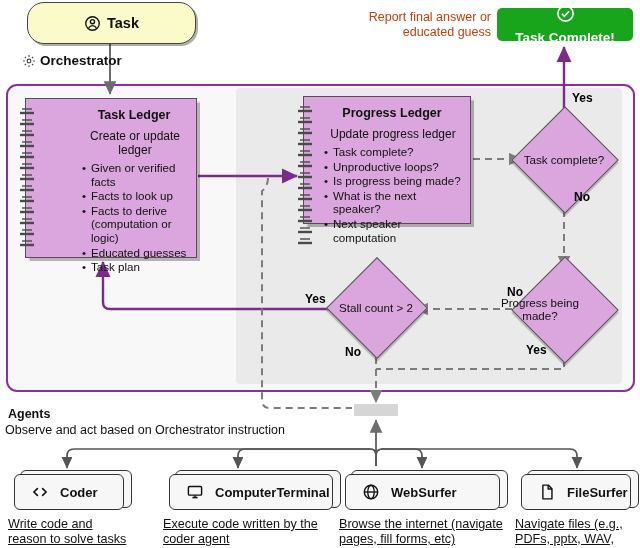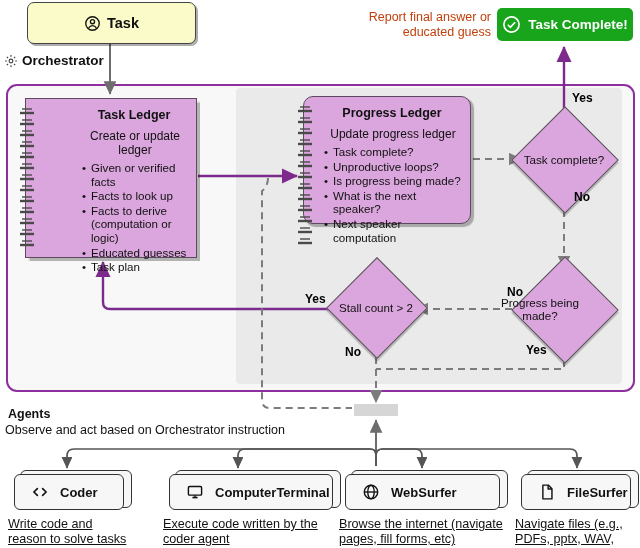--- a/index.html
+++ b/index.html
@@ -7,47 +7,47 @@
     width:640px;height:548px;position:relative;overflow:hidden;
     font-family:"Liberation Sans","DejaVu Sans",sans-serif;
     color:#111;
   }
   .stage{position:absolute;inset:0;width:640px;height:548px;}
   svg.layer{position:absolute;left:0;top:0;width:640px;height:548px;pointer-events:none;}
 
   
   .task-box{
     position:absolute;left:27px;top:2px;width:167px;height:40px;
-    background:#fafbc8;border:1.6px solid #444;border-radius:7px;
+    background:#fafbc8;border:1.6px solid #444;border-radius:17px;
     box-shadow:2px 2px 0 rgba(0,0,0,.32);
     display:flex;align-items:center;justify-content:center;gap:6px;
     font-size:14.5px;font-weight:bold;
   }
   
   .orch-label{
-    position:absolute;left:4px;top:53px;display:flex;align-items:flex-end;gap:4px;
+    position:absolute;left:22px;top:53px;display:flex;align-items:flex-end;gap:4px;
     font-size:13.5px;font-weight:bold;
   }
   .orch-panel{
     position:absolute;left:6px;top:84px;width:625px;height:304px;
     background:#f8f8f8;border:2.2px solid #8e2f9e;border-radius:11px;
   }
   .inner-panel{
     position:absolute;left:236px;top:88px;width:386px;height:296px;
     background:#eaeaea;border-radius:4px;
   }
 
   
   .ledger{
     position:absolute;background:#dba6dd;border:1.7px solid #5d4a5e;
     box-shadow:2.5px 2.5px 1px rgba(0,0,0,.28);
     box-sizing:border-box;
   }
   #task-ledger{left:25px;top:98px;width:172px;height:160px;padding-left:36px;}
-  #progress-ledger{left:303px;top:96px;width:168px;height:128px;border-radius:10px;}
+  #progress-ledger{left:303px;top:96px;width:168px;height:128px;}
   .ledger .lh{
     text-align:center;font-size:12.5px;font-weight:bold;margin:9px 4px 7px 14px;
   }
   .ledger .sub{font-size:12px;margin:0 4px 4px 16px;text-align:center;}
   .ledger ul{margin:2px 4px 0 18px;padding:0 0 0 11px;list-style:none;}
   .ledger li{font-size:11.6px;line-height:13.6px;margin-bottom:1px;position:relative;}
   .ledger li:before{content:"\2022";position:absolute;left:-9px;}
   .spiral{position:absolute;left:-8px;top:6px;width:18px;}
 
   
@@ -67,21 +67,21 @@
   #t-stall{left:333px;top:272px;width:86px;height:70px;}
 
   
   .elabel{position:absolute;font-size:12px;font-weight:bold;color:#000;white-space:nowrap;}
 
   
   .cta{
     position:absolute;left:497px;top:8px;width:136px;height:33px;
     background:#18a41b;border-radius:5px;color:#fff;
     display:flex;align-items:center;justify-content:center;gap:7px;
-    font-size:13.5px;font-weight:bold;
+    font-size:13.5px;font-weight:bold;flex-direction:column;
   }
   .cta-caption{
     position:absolute;left:356px;top:10px;width:135px;text-align:right;
     font-size:12.5px;color:#c2410c;line-height:15px;
   }
 
   
   .agents-title{position:absolute;left:8px;top:407px;font-size:12.5px;font-weight:bold;}
   .agents-sub{position:absolute;left:5px;top:423px;font-size:12.5px;}
   .junction{position:absolute;left:354px;top:404px;width:44px;height:12px;background:#d6d6d6;}

